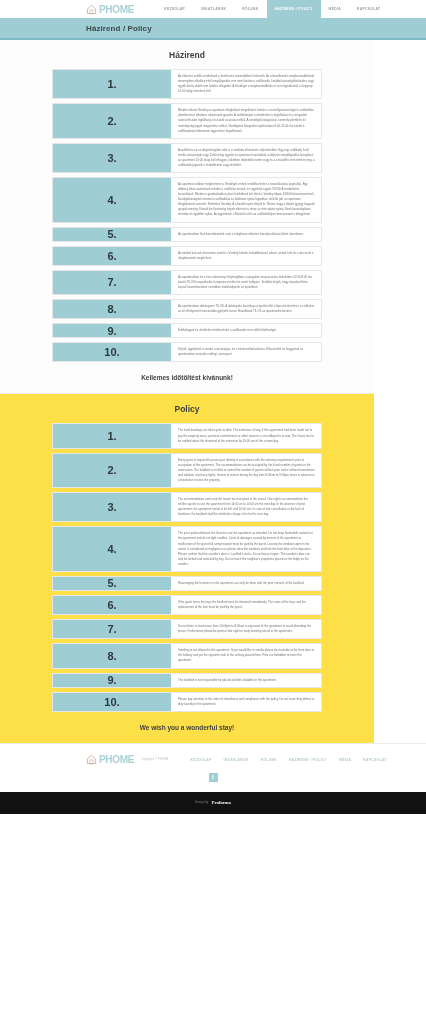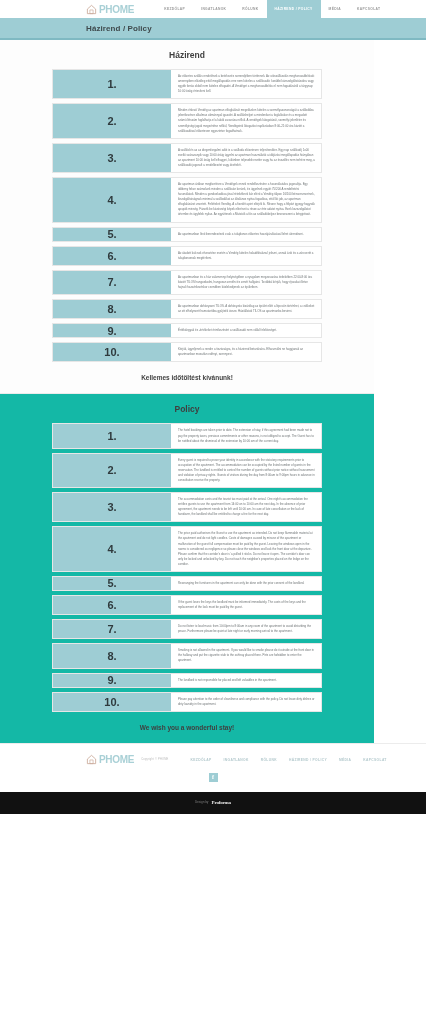--- a/index.html
+++ b/index.html
@@ -68,21 +68,21 @@
   }
   .titlebar h1 {
     font-size: 8px;
     font-weight: 700;
     color: #3f4a4d;
     letter-spacing: 0.1px;
   }
 
   
   .section { width: 374px; background: #fdfdfd; padding: 10px 0 6px; }
-  .section.alt { background: #14b8a6; border-top: 1px solid #ececec; }
+  .section.alt { background: #fde047; border-top: 1px solid #ececec; }
   .section-title {
     text-align: center;
     font-size: 8.5px;
     font-weight: 700;
     color: #3f3f3f;
     margin-bottom: 9px;
   }
   .rules { width: 270px; margin: 0 auto; }
 
   .rule {

